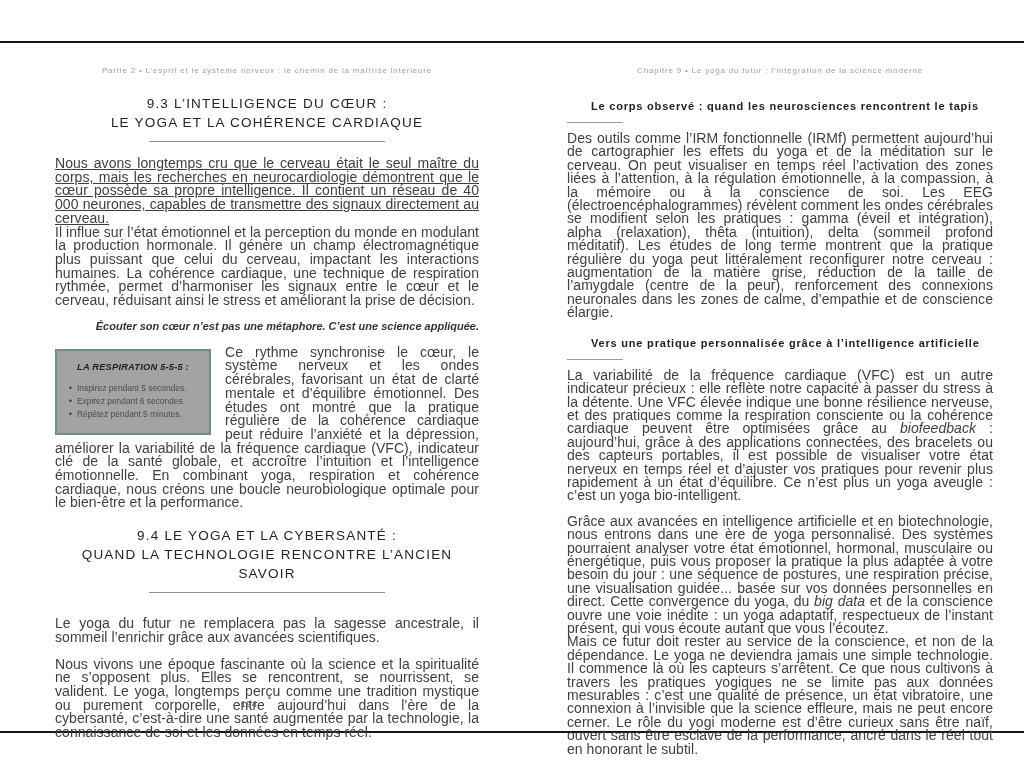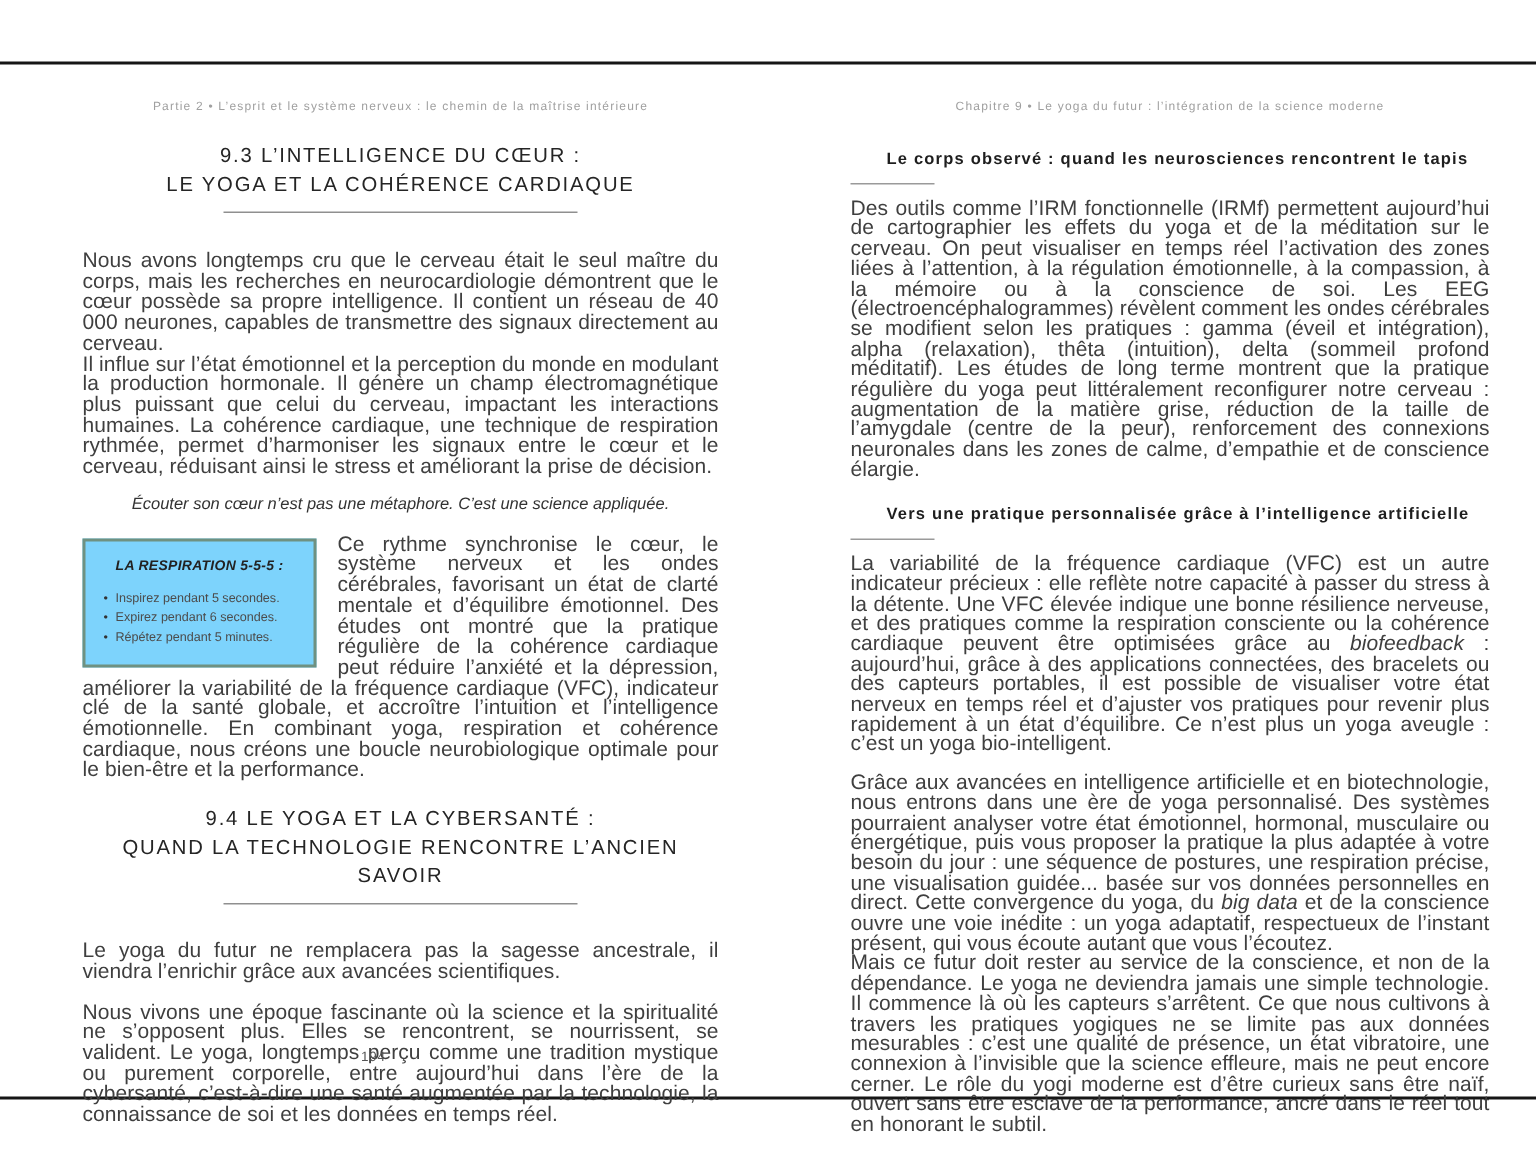--- a/index.html
+++ b/index.html
@@ -25,32 +25,32 @@
   .section-title { text-align:center; font-weight:normal; color:#252525;
     font-size:13.5px; line-height:19px; letter-spacing:1.2px; }
   .title-rule { width:236px; height:1px; background:#8f8f8f; margin:9px auto 0 auto; }
 
   .quote { text-align:center; font-size:11px; color:#333; margin-top:17px; }
   .quote .q-text { font-style:italic; }
   .quote .q-author { font-weight:bold; font-style:normal; }
 
   .body-p { font-size:14px; line-height:13.7px; text-align:justify;
     color:#3f3f3f; letter-spacing:0.05px; }
-  .mt15 { margin-top:25px; }
+  .mt15 { margin-top:15px;text-decoration:underline; }
   .mt13 { margin-top:13px; }
   .mt12 { margin-top:12px; }
   .mt24 { margin-top:24px; }
 
-  .emphasis { margin-top:12px; text-align:center; font-size:11px;
-    font-style:italic; font-weight:400; color:#333; }
+  .emphasis { margin-top:12px; text-align:right; font-size:11px;
+    font-style:italic; font-weight:700; color:#333; }
 
   .wrap-block { margin-top:14px; }
   .wrap-block::after { content:""; display:block; clear:both; }
   .callout { float:left; width:156px; border:2px solid #6f9181;
-    padding:11px 12px 12px 12px; margin:3px 14px 4px 0; background:#7dd3fc; }
+    padding:11px 12px 12px 12px; margin:3px 14px 4px 0; background:#a3a3a3; }
   .callout-title { text-align:center; font-size:9.3px; font-weight:bold;
     font-style:italic; color:#222; white-space:nowrap; letter-spacing:0.2px; }
   .callout-list { list-style:none; margin-top:10px; }
   .callout-list li { font-size:8.4px; line-height:13px; color:#4c4c4c; padding-left:8px; position:relative; }
   .callout-list li::before { content:"•"; position:absolute; left:0; color:#333; }
 
   .sub-title { font-size:11px; font-weight:bold; letter-spacing:0.8px; color:#1e1e1e;padding-left:24px; }
   .sub-rule { width:56px; height:1px; background:#9a9a9a; margin-top:10px; }
   .sub-gap { margin-top:17px; }
 
@@ -98,21 +98,21 @@
         </aside>
         <p class="body-p">Ce rythme synchronise le cœur, le système nerveux et les ondes cérébrales, favorisant un état de clarté mentale et d’équilibre émotionnel. Des études ont montré que la pratique régulière de la cohérence cardiaque peut réduire l’anxiété et la dépression, améliorer la variabilité de la fréquence cardiaque (VFC), indicateur clé de la santé globale, et accroître l’intuition et l’intelligence émotionnelle. En combinant yoga, respiration et cohérence cardiaque, nous créons une boucle neurobiologique optimale pour le bien-être et la performance.</p>
       </div>
 
       <h1 class="section-title" style="margin-top:16px">
         <span>9.4 LE YOGA ET LA CYBERSANTÉ :</span><br>
         <span>QUAND LA TECHNOLOGIE RENCONTRE L’ANCIEN SAVOIR</span>
       </h1>
       <div class="title-rule"></div>
 
-      <p class="body-p mt24">Le yoga du futur ne remplacera pas la sagesse ancestrale, il viendra l’enrichir grâce aux avancées scientifiques.</p>
+      <p class="body-p mt24">Le yoga du futur ne remplacera pas la sagesse ancestrale, il sommeil l’enrichir grâce aux avancées scientifiques.</p>
       <p class="body-p mt13">Nous vivons une époque fascinante où la science et la spiritualité ne s’opposent plus. Elles se rencontrent, se nourrissent, se valident. Le yoga, longtemps perçu comme une tradition mystique ou purement corporelle, entre aujourd’hui dans l’ère de la cybersanté, c’est-à-dire une santé augmentée par la technologie, la connaissance de soi et les données en temps réel.</p>
     </div>
 
     <div class="page-number">194</div>
   </section>
 
   <section class="page right">
     <div class="running-head">Chapitre 9 • Le yoga du futur : l’intégration de la science moderne</div>
 
     <div class="content">

